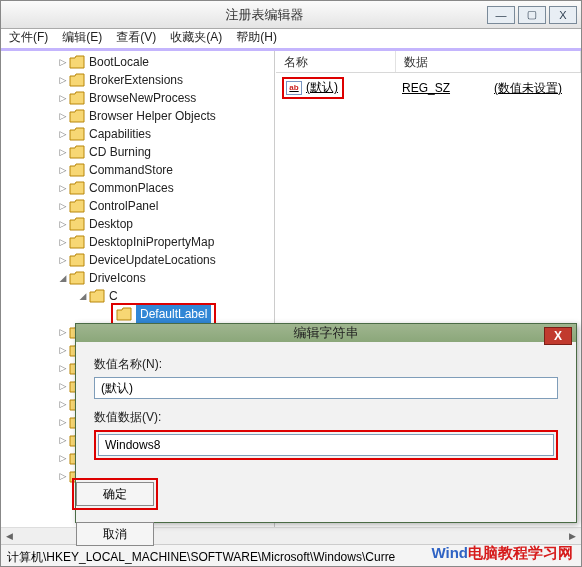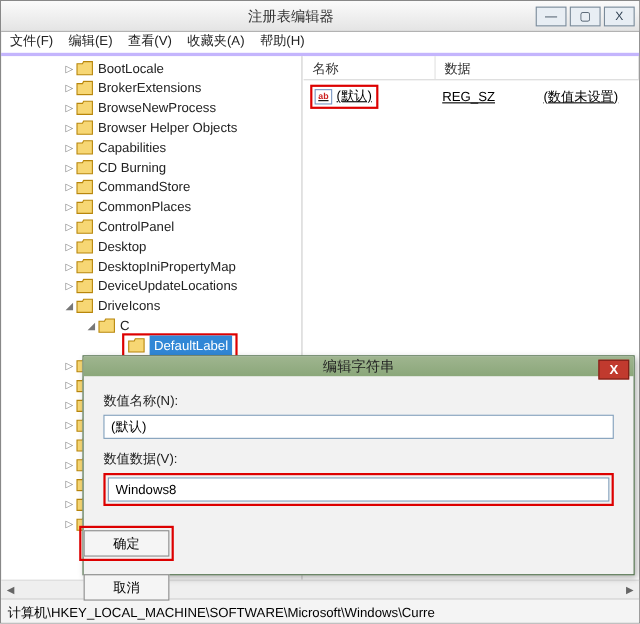--- a/index.html
+++ b/index.html
@@ -348,13 +348,16 @@
           <input type="text" value="Windows8" style="">
         </span>
       </div>
     </div>
     <div class="btnrow">
       <div class="btn outlined">确定</div>
       <div class="btn">取消</div>
     </div>
   </div>
 
+  <div class="watermark">
+    <span class="wind">Wind</span><span class="cn">电脑教程学习网</span>
+  </div>
 </div>
 
 </body></html>

